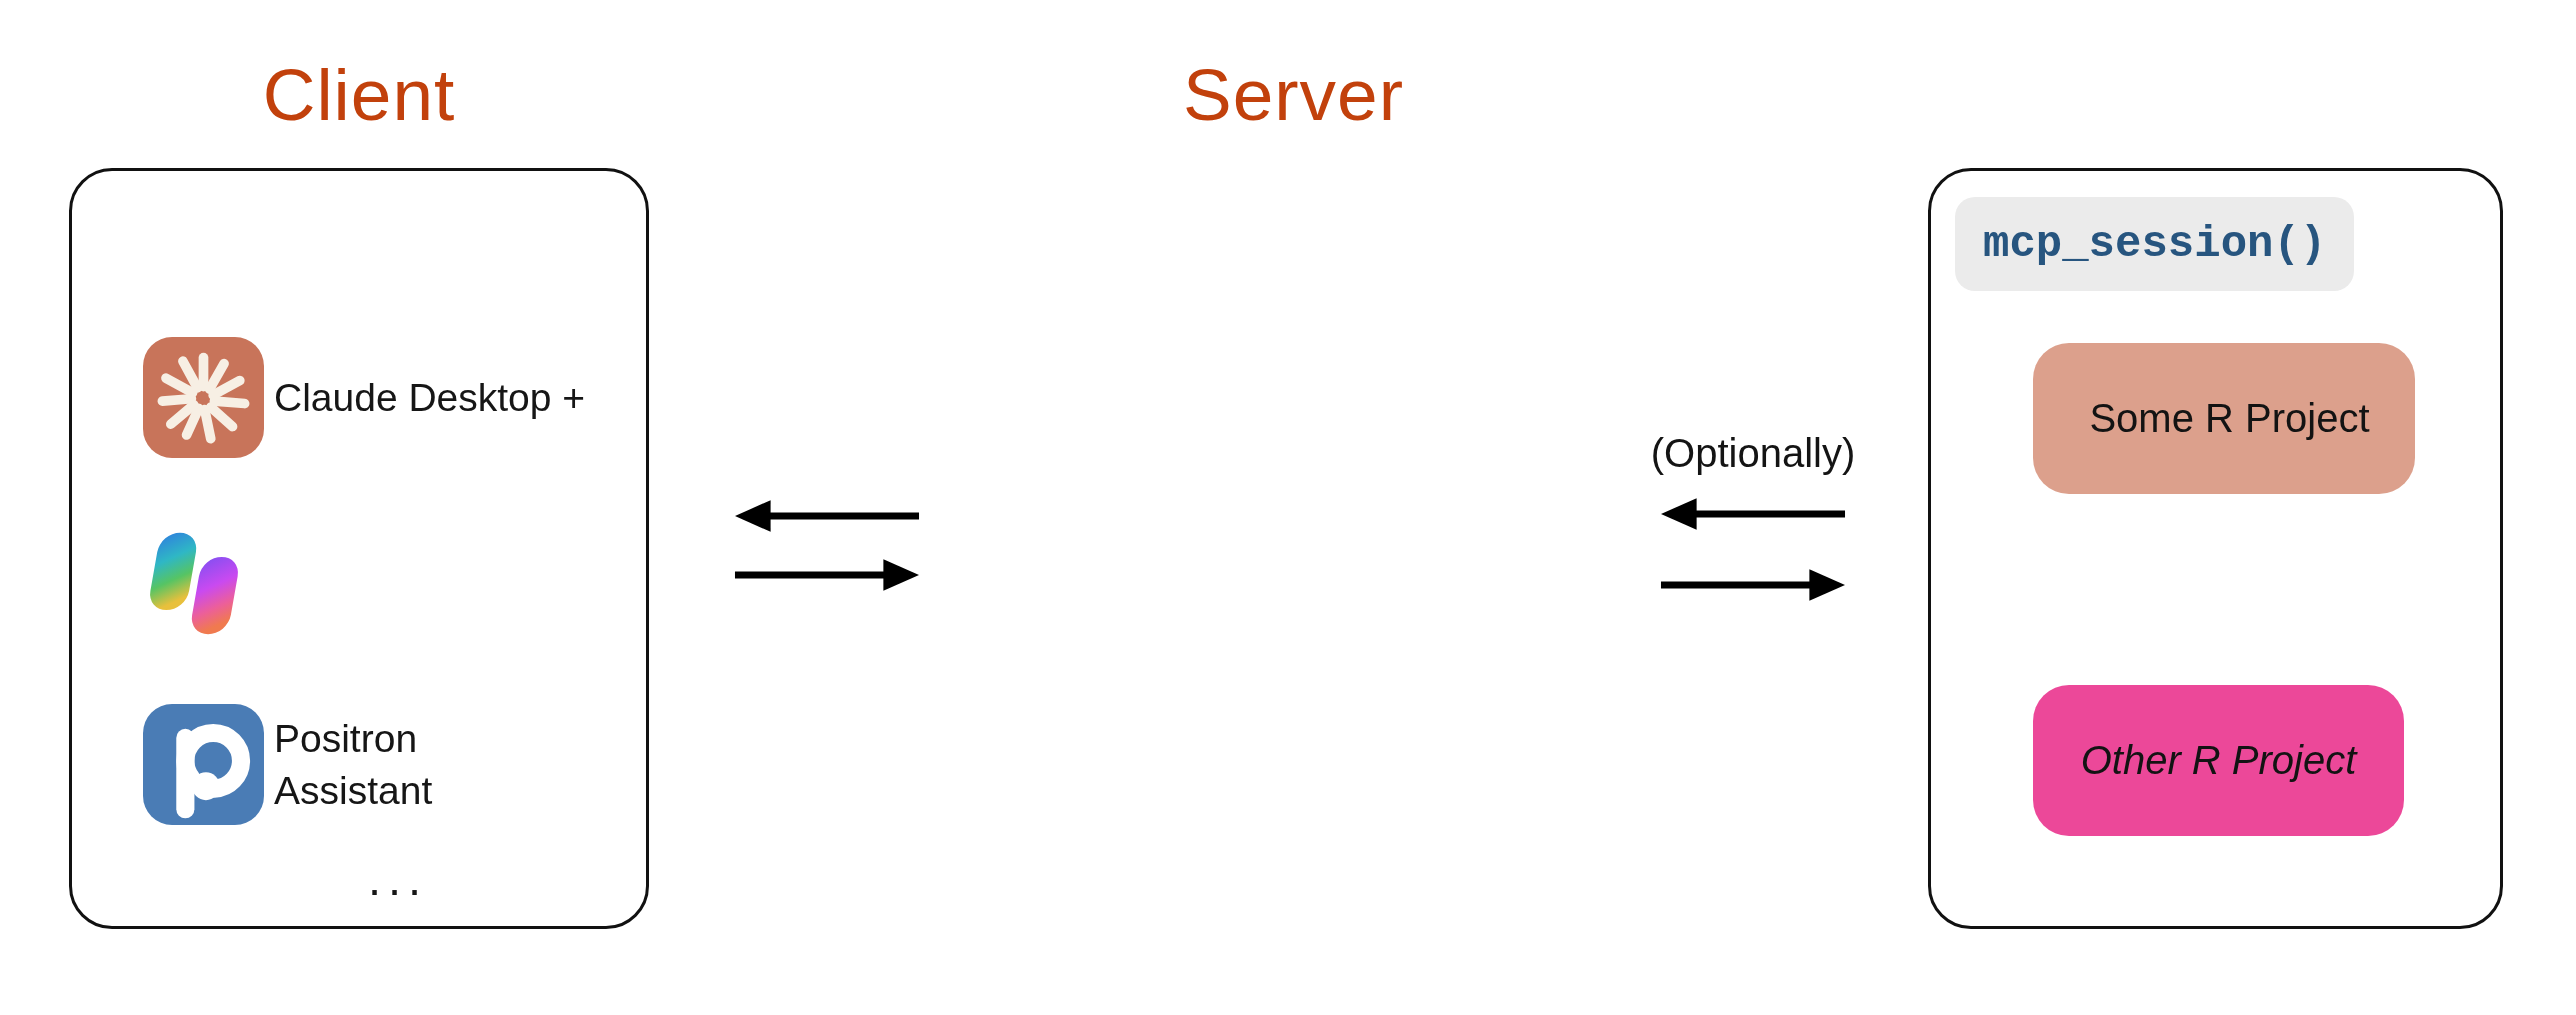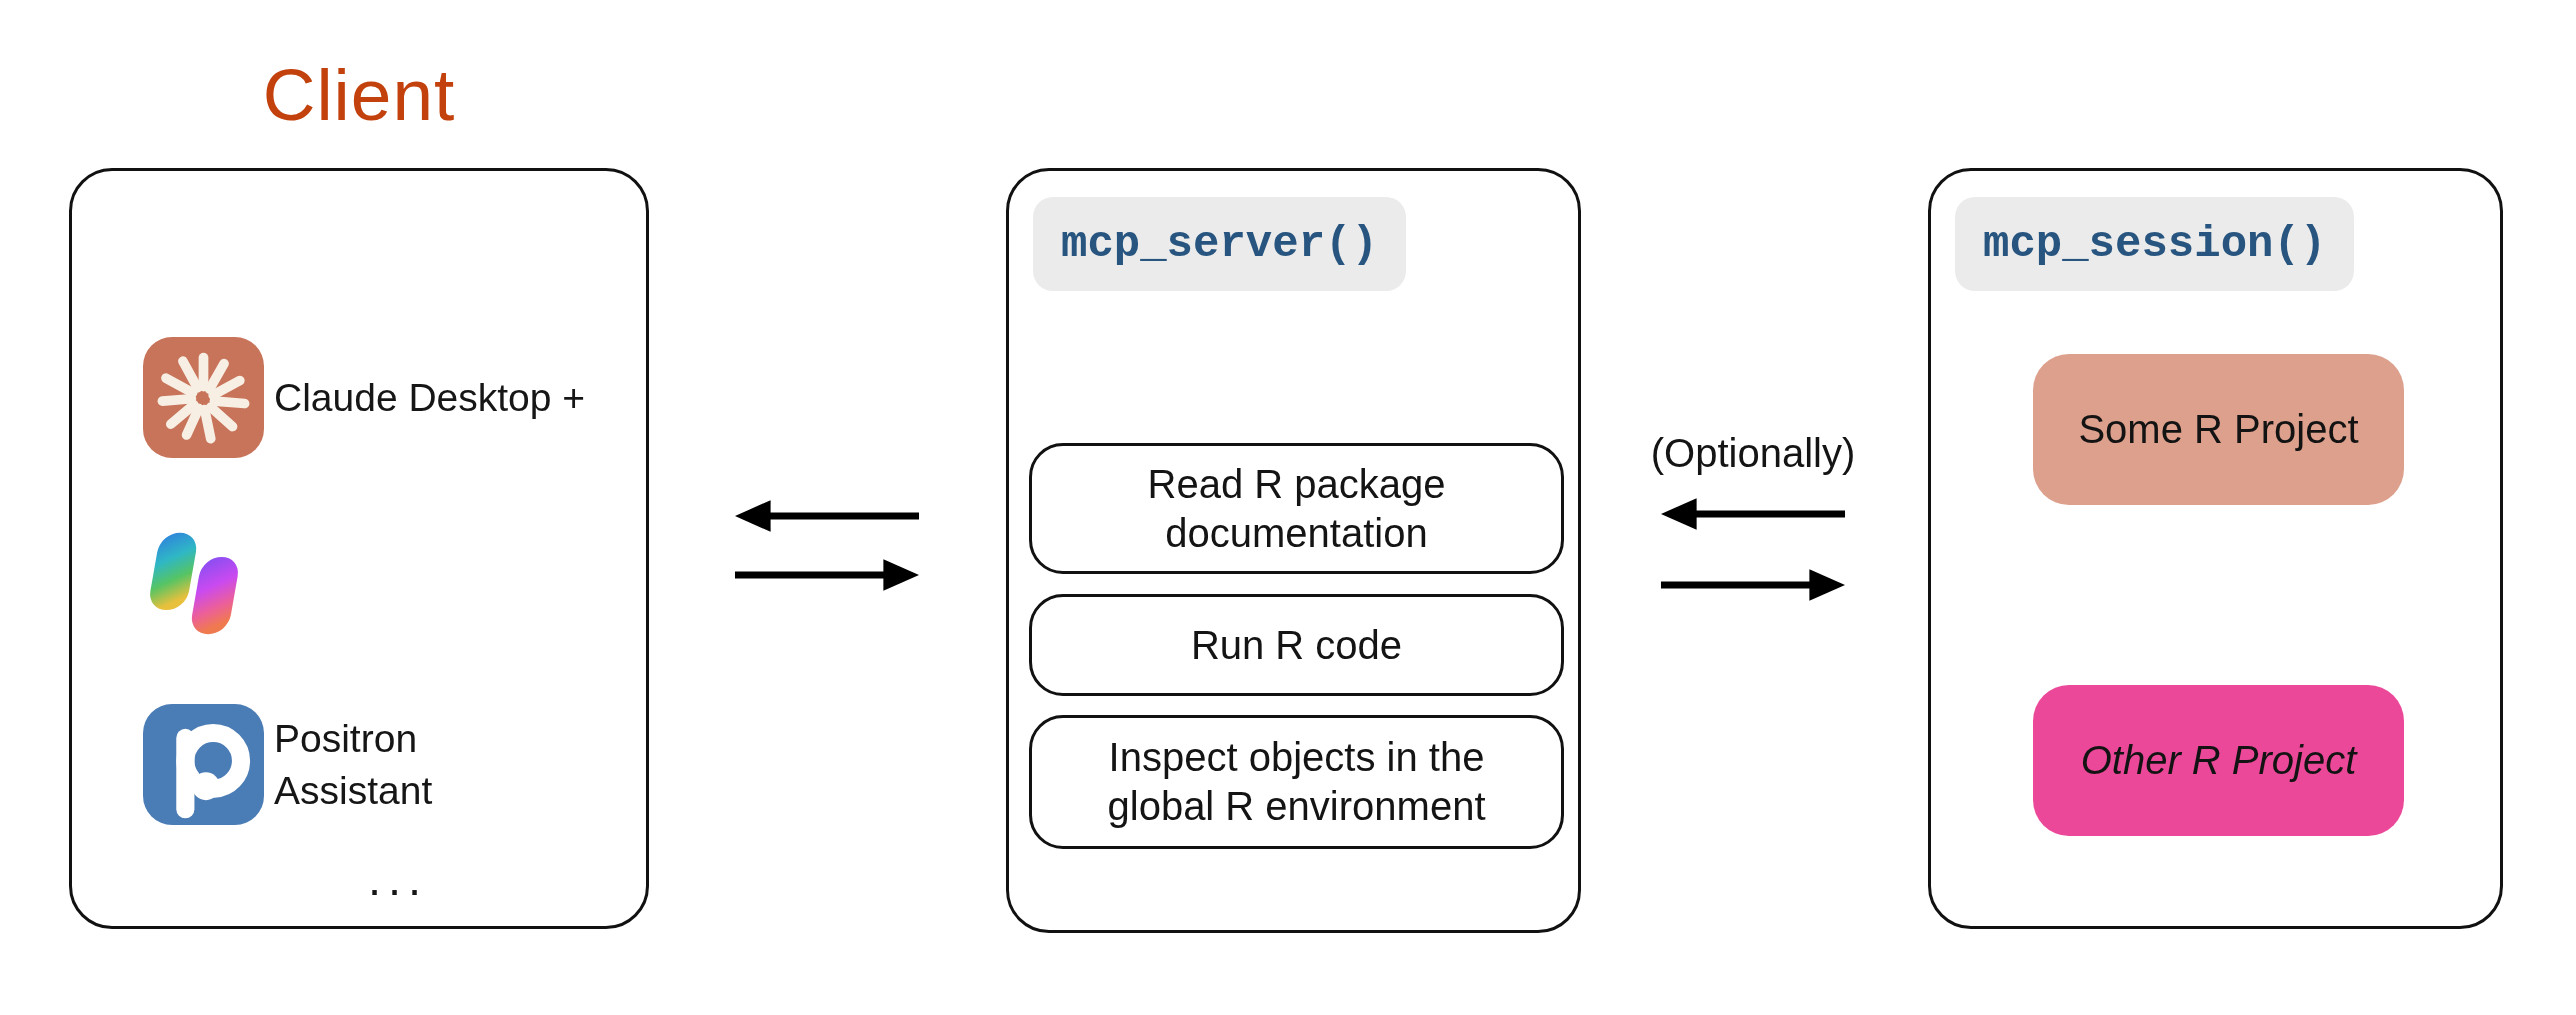--- a/index.html
+++ b/index.html
@@ -30,20 +30,21 @@
   
   .arrow{position:absolute;width:188px;height:36px;}
   .optionally{position:absolute;left:1610px;top:431px;width:286px;text-align:center;font-size:40px;color:#141414;}
 </style>
 </head>
 <body>
 
 <div class="canvas">
 
   <div class="col-title" style="left:69px;width:580px;">Client</div>
+  <div class="col-title" style="left:1006px;width:575px;">Server</div>
 
   <div class="panel" style="left:69px;width:580px;">
 
     <div class="client-item" style="top:166px;">
       <svg class="app-icon" viewBox="0 0 100 100">
         <rect x="0" y="0" width="100" height="100" rx="24" fill="#C8745A"></rect>
         <g stroke-width="8" stroke-linecap="round" fill="none" stroke="#F7EFE4">
           <line x1="50" y1="41" x2="50" y2="17"></line>
           <line x1="55" y1="43" x2="67" y2="22"></line>
           <line x1="58" y1="48" x2="80" y2="36"></line>
@@ -103,41 +104,32 @@
 
   <svg class="arrow" style="left:733px;top:498px;" viewBox="0 0 190 36">
     <polygon points="38,2 2,18 38,34" fill="#000"></polygon>
     <line x1="32" y1="18" x2="188" y2="18" stroke="#000" stroke-width="7"></line>
   </svg>
   <svg class="arrow" style="left:733px;top:557px;" viewBox="0 0 190 36">
     <line x1="2" y1="18" x2="158" y2="18" stroke="#000" stroke-width="7"></line>
     <polygon points="152,2 188,18 152,34" fill="#000"></polygon>
   </svg>
 
-  <div class="panel" style="left:1006px;width:575px;height:765px;">
-    <div class="code-chip" style="background: rgb(235, 235, 235); color: rgb(39, 85, 127);">mcp_server()</div>
-
-    <div class="tools-intro">Tools (R functions), like:</div>
-
-    <div class="tool-box" style="top:272px;height:131px;">Read R package documentation</div>
-    <div class="tool-box" style="top:423px;height:102px;">Run R code</div>
-    <div class="tool-box" style="top:544px;height:134px;">Inspect objects in the global R environment</div>
-  </div>
 
   <div class="optionally">(Optionally)</div>
   <svg class="arrow" style="left:1659px;top:496px;" viewBox="0 0 190 36">
     <polygon points="38,2 2,18 38,34" fill="#000"></polygon>
     <line x1="32" y1="18" x2="188" y2="18" stroke="#000" stroke-width="7"></line>
   </svg>
   <svg class="arrow" style="left:1659px;top:567px;" viewBox="0 0 190 36">
     <line x1="2" y1="18" x2="158" y2="18" stroke="#000" stroke-width="7"></line>
     <polygon points="152,2 188,18 152,34" fill="#000"></polygon>
   </svg>
 
   <div class="panel" style="left:1928px;width:575px;">
     <div class="code-chip" style="background: rgb(235, 235, 235); color: rgb(39, 85, 127);">mcp_session()</div>
 
-    <div class="project-box" style="top: 183px; height: 151px; background: rgb(220, 160, 140);">Some R Project</div>
+    <div class="project-box" style="top: 172px; height: 151px; background: rgb(220, 160, 140); padding-left: 11px;">Some R Project</div>
     <div class="project-box" style="top: 514px; height: 151px; background: #ec4899; font-style: italic;">Other R Project</div>
   </div>
 
 </div>
 
 
 </body></html>

